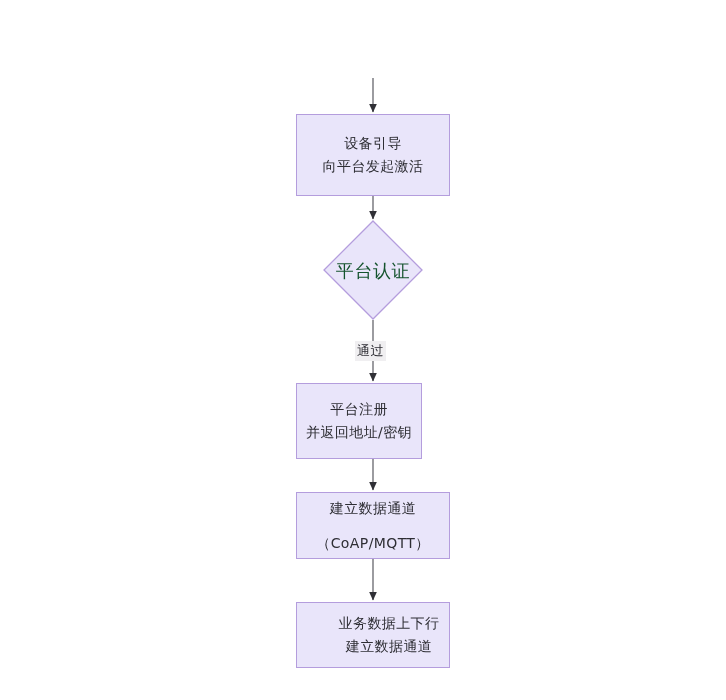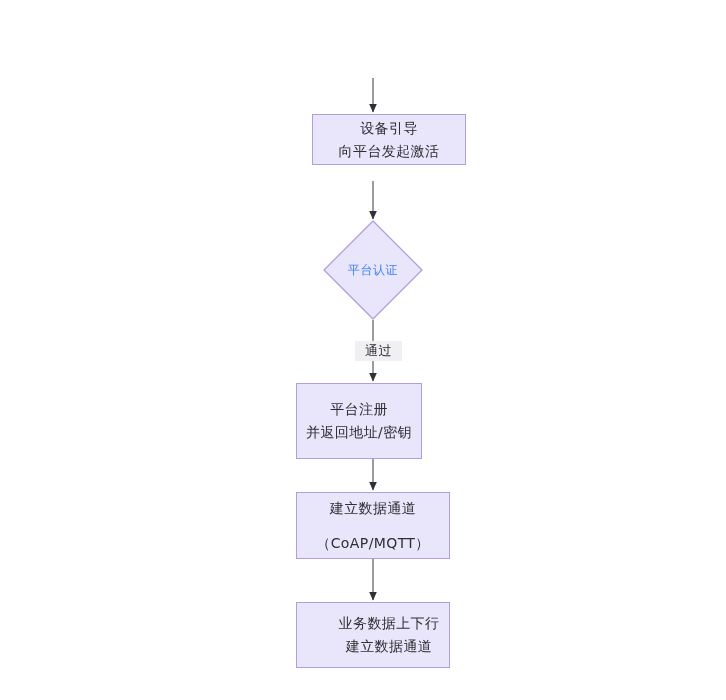--- a/index.html
+++ b/index.html
@@ -68,37 +68,37 @@
   .decision .diamond-shape {
     position: absolute;
     left: 0;
     top: 0;
     width: 100px;
     height: 100px;
   }
   .decision .decision-text {
     position: relative;
     z-index: 2;
-    font-size: 12px;
+    font-size: 18px;
     letter-spacing: 0.6px;
-    color: #3b82f6;
+    color: #14532d;
   }
 
   .node-line {
     display: block;
     white-space: nowrap;
   }
 
   .edge-label {
     position: absolute;
     background: #f0eff1;
     color: #2e2e34;
     font-size: 13px;
     line-height: 18px;
-    padding: 1px 10px;
+    padding: 1px 2px;
     letter-spacing: 0.5px;
     white-space: nowrap;
   }
 </style>
 </head>
 <body>
 
 <div id="flow-canvas">
 
   <svg id="edge-layer" viewBox="0 0 726 700" width="726" height="700" xmlns="http://www.w3.org/2000/svg">
@@ -115,21 +115,21 @@
     <line x1="373" y1="320" x2="373" y2="381" stroke="#4a4a52" stroke-width="1.1" marker-end="url(#arrowhead)"></line>
 
     <line x1="373" y1="459" x2="373" y2="490" stroke="#4a4a52" stroke-width="1.1" marker-end="url(#arrowhead)"></line>
 
     <line x1="373" y1="559" x2="373" y2="600" stroke="#4a4a52" stroke-width="1.1" marker-end="url(#arrowhead)"></line>
   </svg>
 
   <div id="node-layer">
 
 
-    <div class="node process" style="left:296px; top:114px; width:154px; height:51px;margin-left:16px;">
+    <div class="node process" style="left:296px; top:114px; width:154px; height:82px;">
       <span class="node-line">设备引导</span>
       <span class="node-line">向平台发起激活</span>
     </div>
 
     <div class="node decision" style="left:323px; top:220px;">
       <svg class="diamond-shape" viewBox="0 0 100 100" xmlns="http://www.w3.org/2000/svg">
         <polygon points="50,1 99,50 50,99 1,50" fill="#e9e5fa" stroke="#b49ddd" stroke-width="1.3"></polygon>
       </svg>
       <span class="decision-text">平台认证</span>
     </div>

